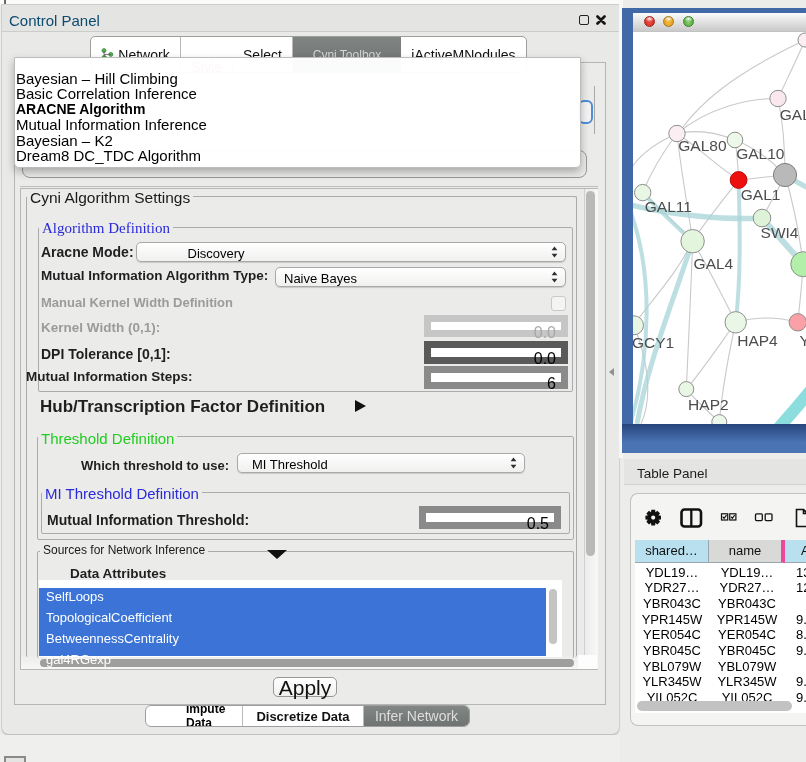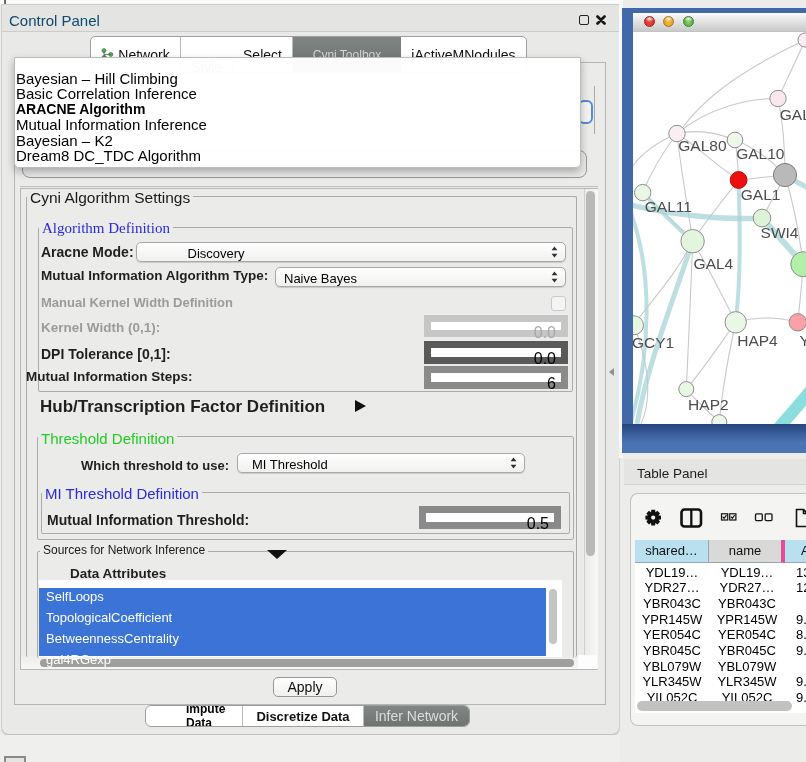--- a/index.html
+++ b/index.html
@@ -116,21 +116,21 @@
 <div class="lbl abs" style="left:35px;top:566px;font-size:13.5px;margin-left:35px;">Data Attributes</div>
 
 <div class="abs" style="left:39px;top:580px;width:523px;height:77px;background:#fff;"></div>
 <div class="abs" style="left:39px;top:588px;width:507px;height:68px;background:#3b74d6;"></div>
 <div class="abs" style="left:46px;top:586px;font-size:13px;color:#fff;line-height:21px;white-space:pre;">SelfLoops
 TopologicalCoefficient
 BetweennessCentrality
 gal4RGexp</div>
 <div class="abs" style="left:549px;top:589px;width:8px;height:55px;background:#c4c4c4;border-radius:4px;"></div>
 
-<div class="abs" style="left:273px;top:677px;width:64px;height:20px;background:linear-gradient(#ffffff,#f0f0ef);border:1px solid #979797;border-radius:5px;box-sizing:border-box;text-align:center;font-size:14px;line-height:19px;color:#111;">Apply</div>
+<div class="abs" style="left:273px;top:677px;width:64px;height:20px;background:linear-gradient(#ffffff,#f0f0ef);border:1px solid #979797;border-radius:5px;box-sizing:border-box;text-align:center;font-size:21px;line-height:19px;color:#111;">Apply</div>
 
 <div class="abs" style="left:145px;top:705px;width:325px;height:22px;background:#fff;border:1px solid #9e9e9e;border-radius:6px;box-sizing:border-box;overflow:hidden;display:flex;">
  <div style="width:97px;border-right:1px solid #b9b9b9;display:flex;align-items:center;justify-content:center;font-size:12px;font-weight:bold;color:#000000;box-sizing:border-box;padding-left:40px;">Impute Data</div>
  <div style="width:121px;border-right:1px solid #b9b9b9;display:flex;align-items:center;justify-content:center;font-size:13px;font-weight:bold;color:#111;box-sizing:border-box;">Discretize Data</div>
  <div style="flex:1;background:linear-gradient(#828684,#6f7371);display:flex;align-items:center;justify-content:center;font-size:14px;color:#dedede;">Infer Network</div>
 </div>
 
 <div class="abs" style="left:0;top:735px;width:620px;height:27px;background:#efefee;"></div>
 <div class="abs" style="left:4px;top:756px;width:18px;height:6px;border:2px solid #8a8a8a;background:#e4e4e3;"></div>
 <div class="abs" style="left:619px;top:0;width:4px;height:458px;background:#f7f7f6;"></div>

